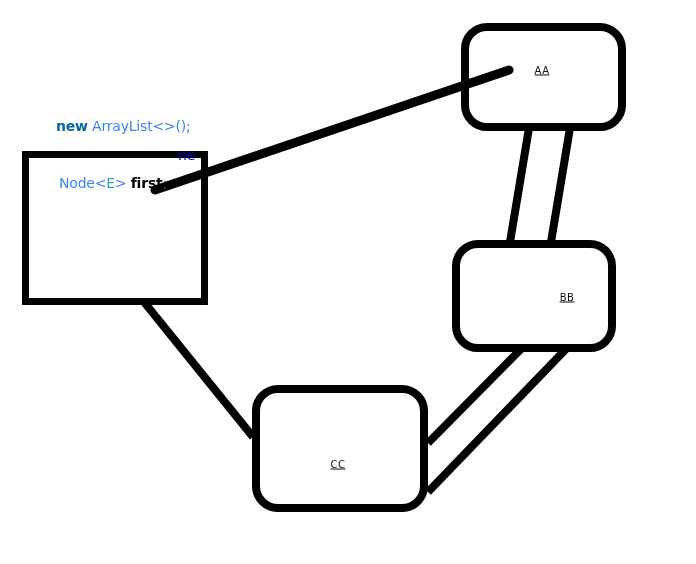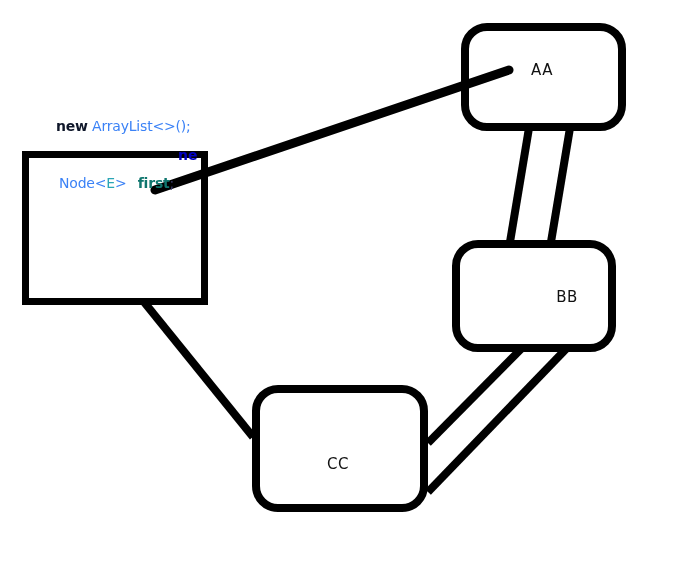--- a/index.html
+++ b/index.html
@@ -33,54 +33,54 @@
   }
   .code-line {
     position: absolute;
     white-space: nowrap;
     font-family: "DejaVu Sans", "Liberation Sans", sans-serif;
     font-size: 14px;
     color: #1a1a1a;
     letter-spacing: -0.2px;
   }
   .kw-new {
-    color: #0f172a;
+    color: #0369a1;
     font-weight: bold;
     text-align: right;
   }
   .tok-type {
     color: #3b82f6;
   }
   .tok-generic {
     color: #2aa5b5;
   }
   .tok-field {
-    color: #0f766e;
+    color: #000000;
     font-weight: bold;
-    margin-left: 7px;
   }
   .tok-punct {
     color: #3a3a6a;
   }
   .partial-kw {
     position: absolute;
     font-family: "DejaVu Sans", "Liberation Sans", sans-serif;
     font-size: 14px;
-    font-weight: bold;
+    font-weight: normal;
     color: #0000c0;
     white-space: nowrap;
   }
   .node-label {
     position: absolute;
     font-family: "DejaVu Sans", "Liberation Sans", sans-serif;
-    font-size: 15px;
+    font-size: 10px;
     color: #111111;
     white-space: nowrap;
     transform: translate(-50%, -50%);
     letter-spacing: 0.5px;
+    text-decoration: underline;
   }
 </style>
 </head>
 <body>
 
 <div id="canvas">
 
   <svg id="diagram-svg" viewBox="0 0 696 564">
 
     <g>

